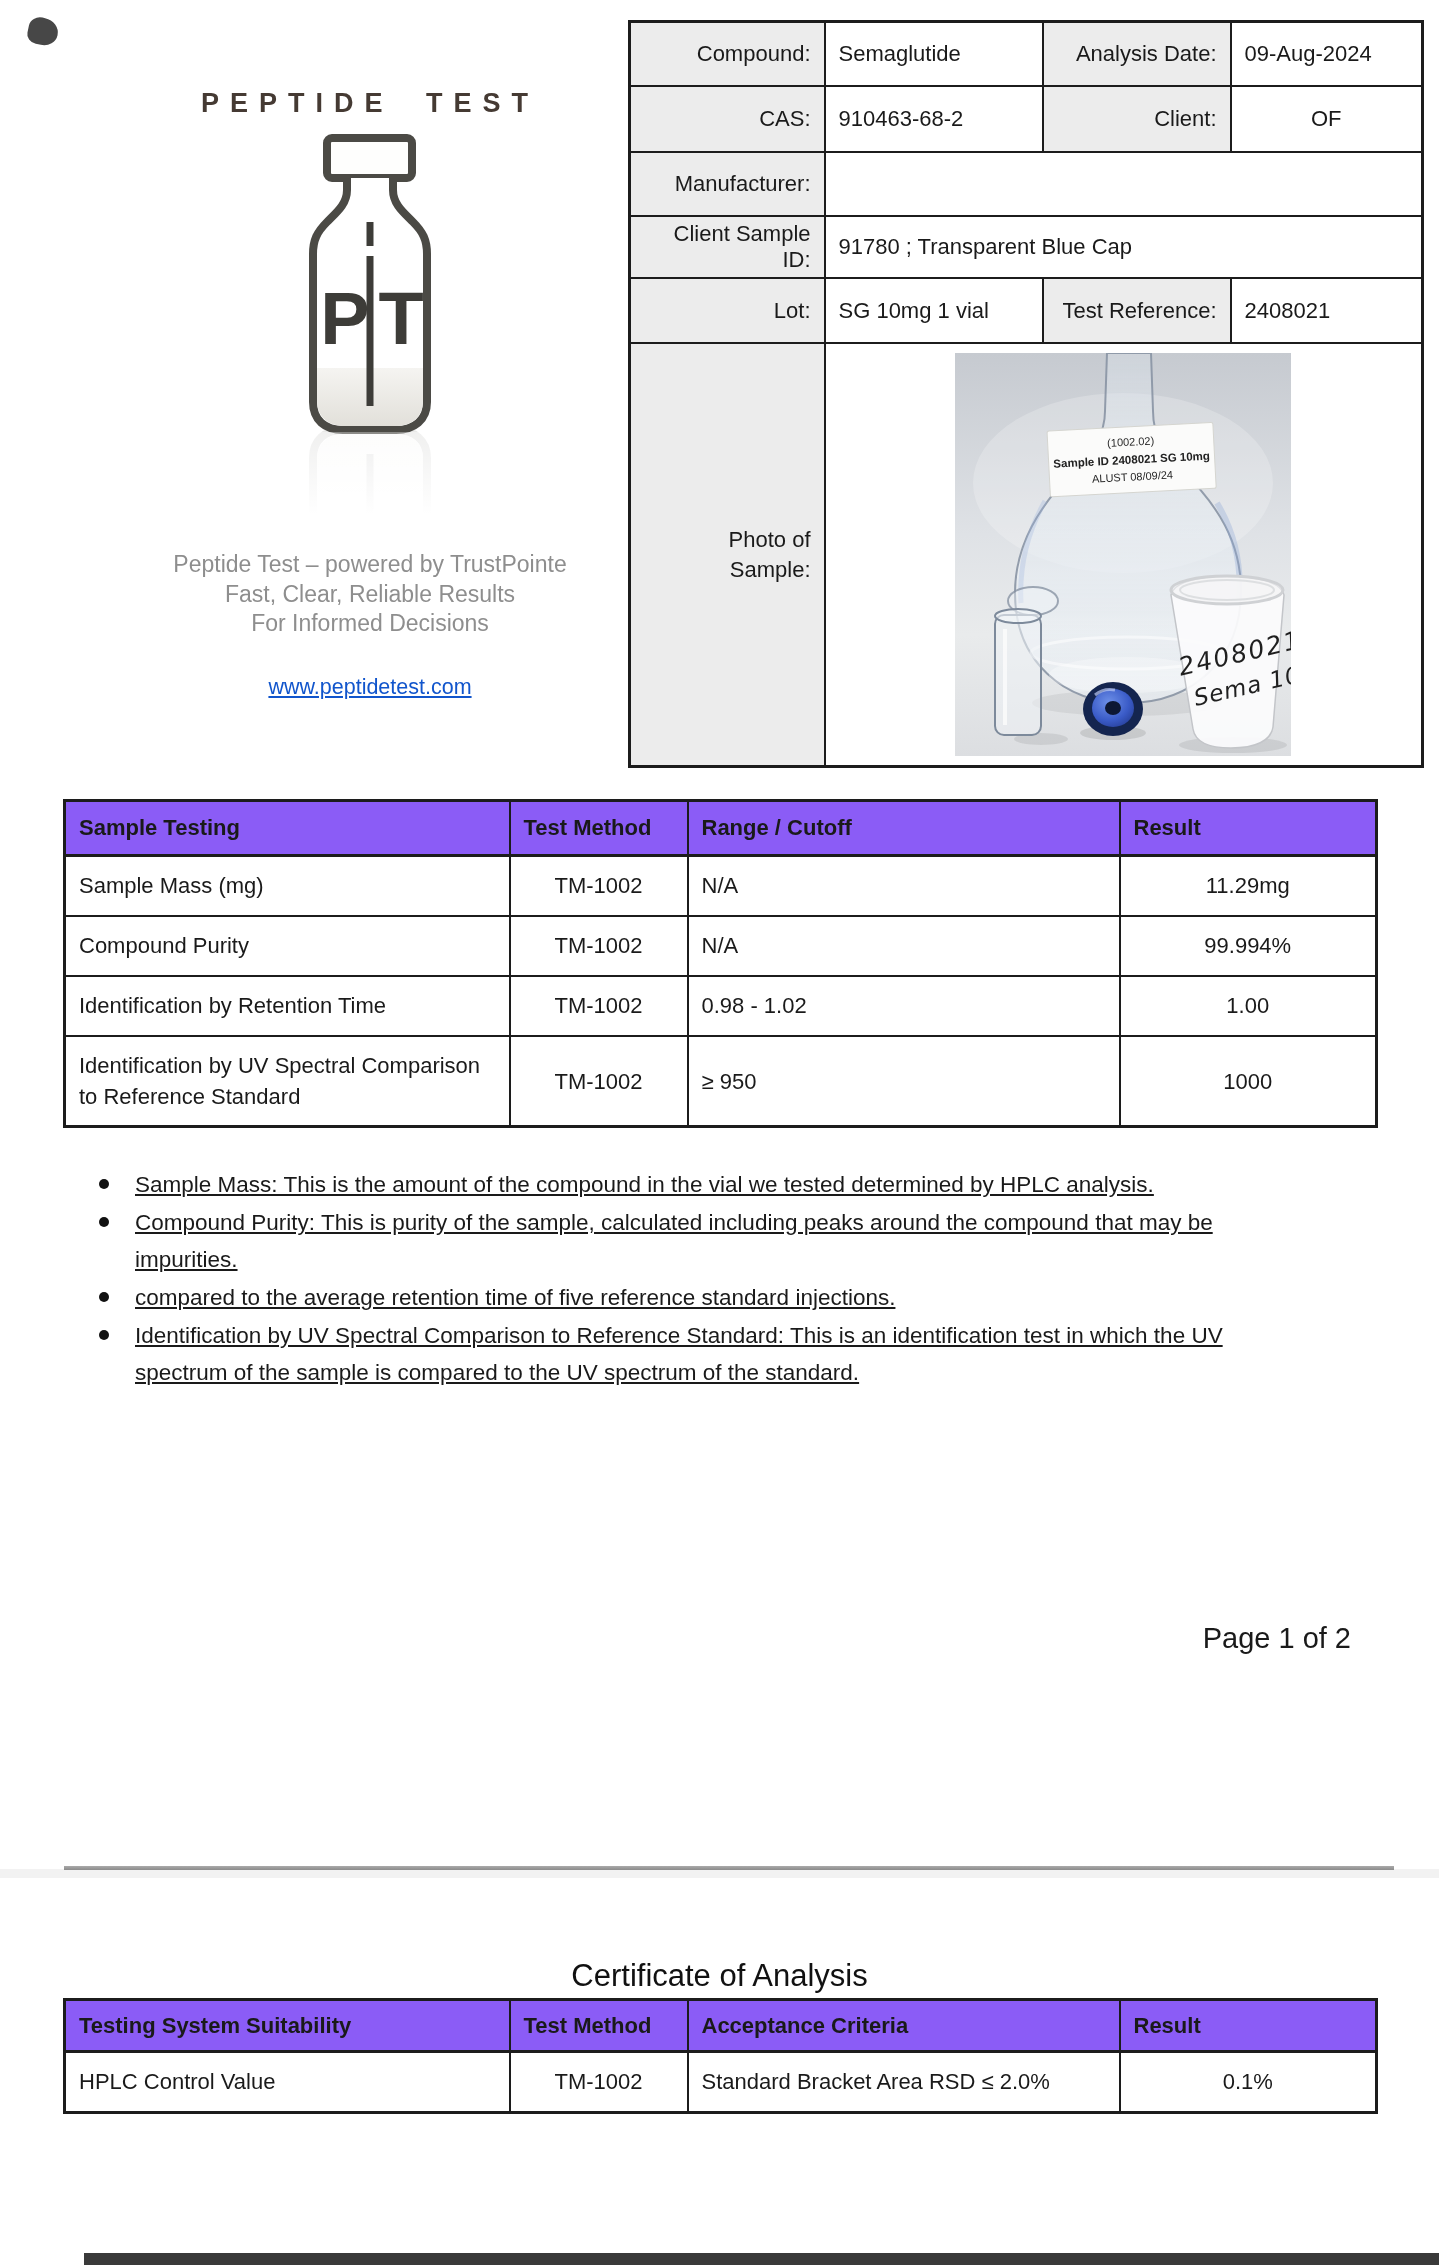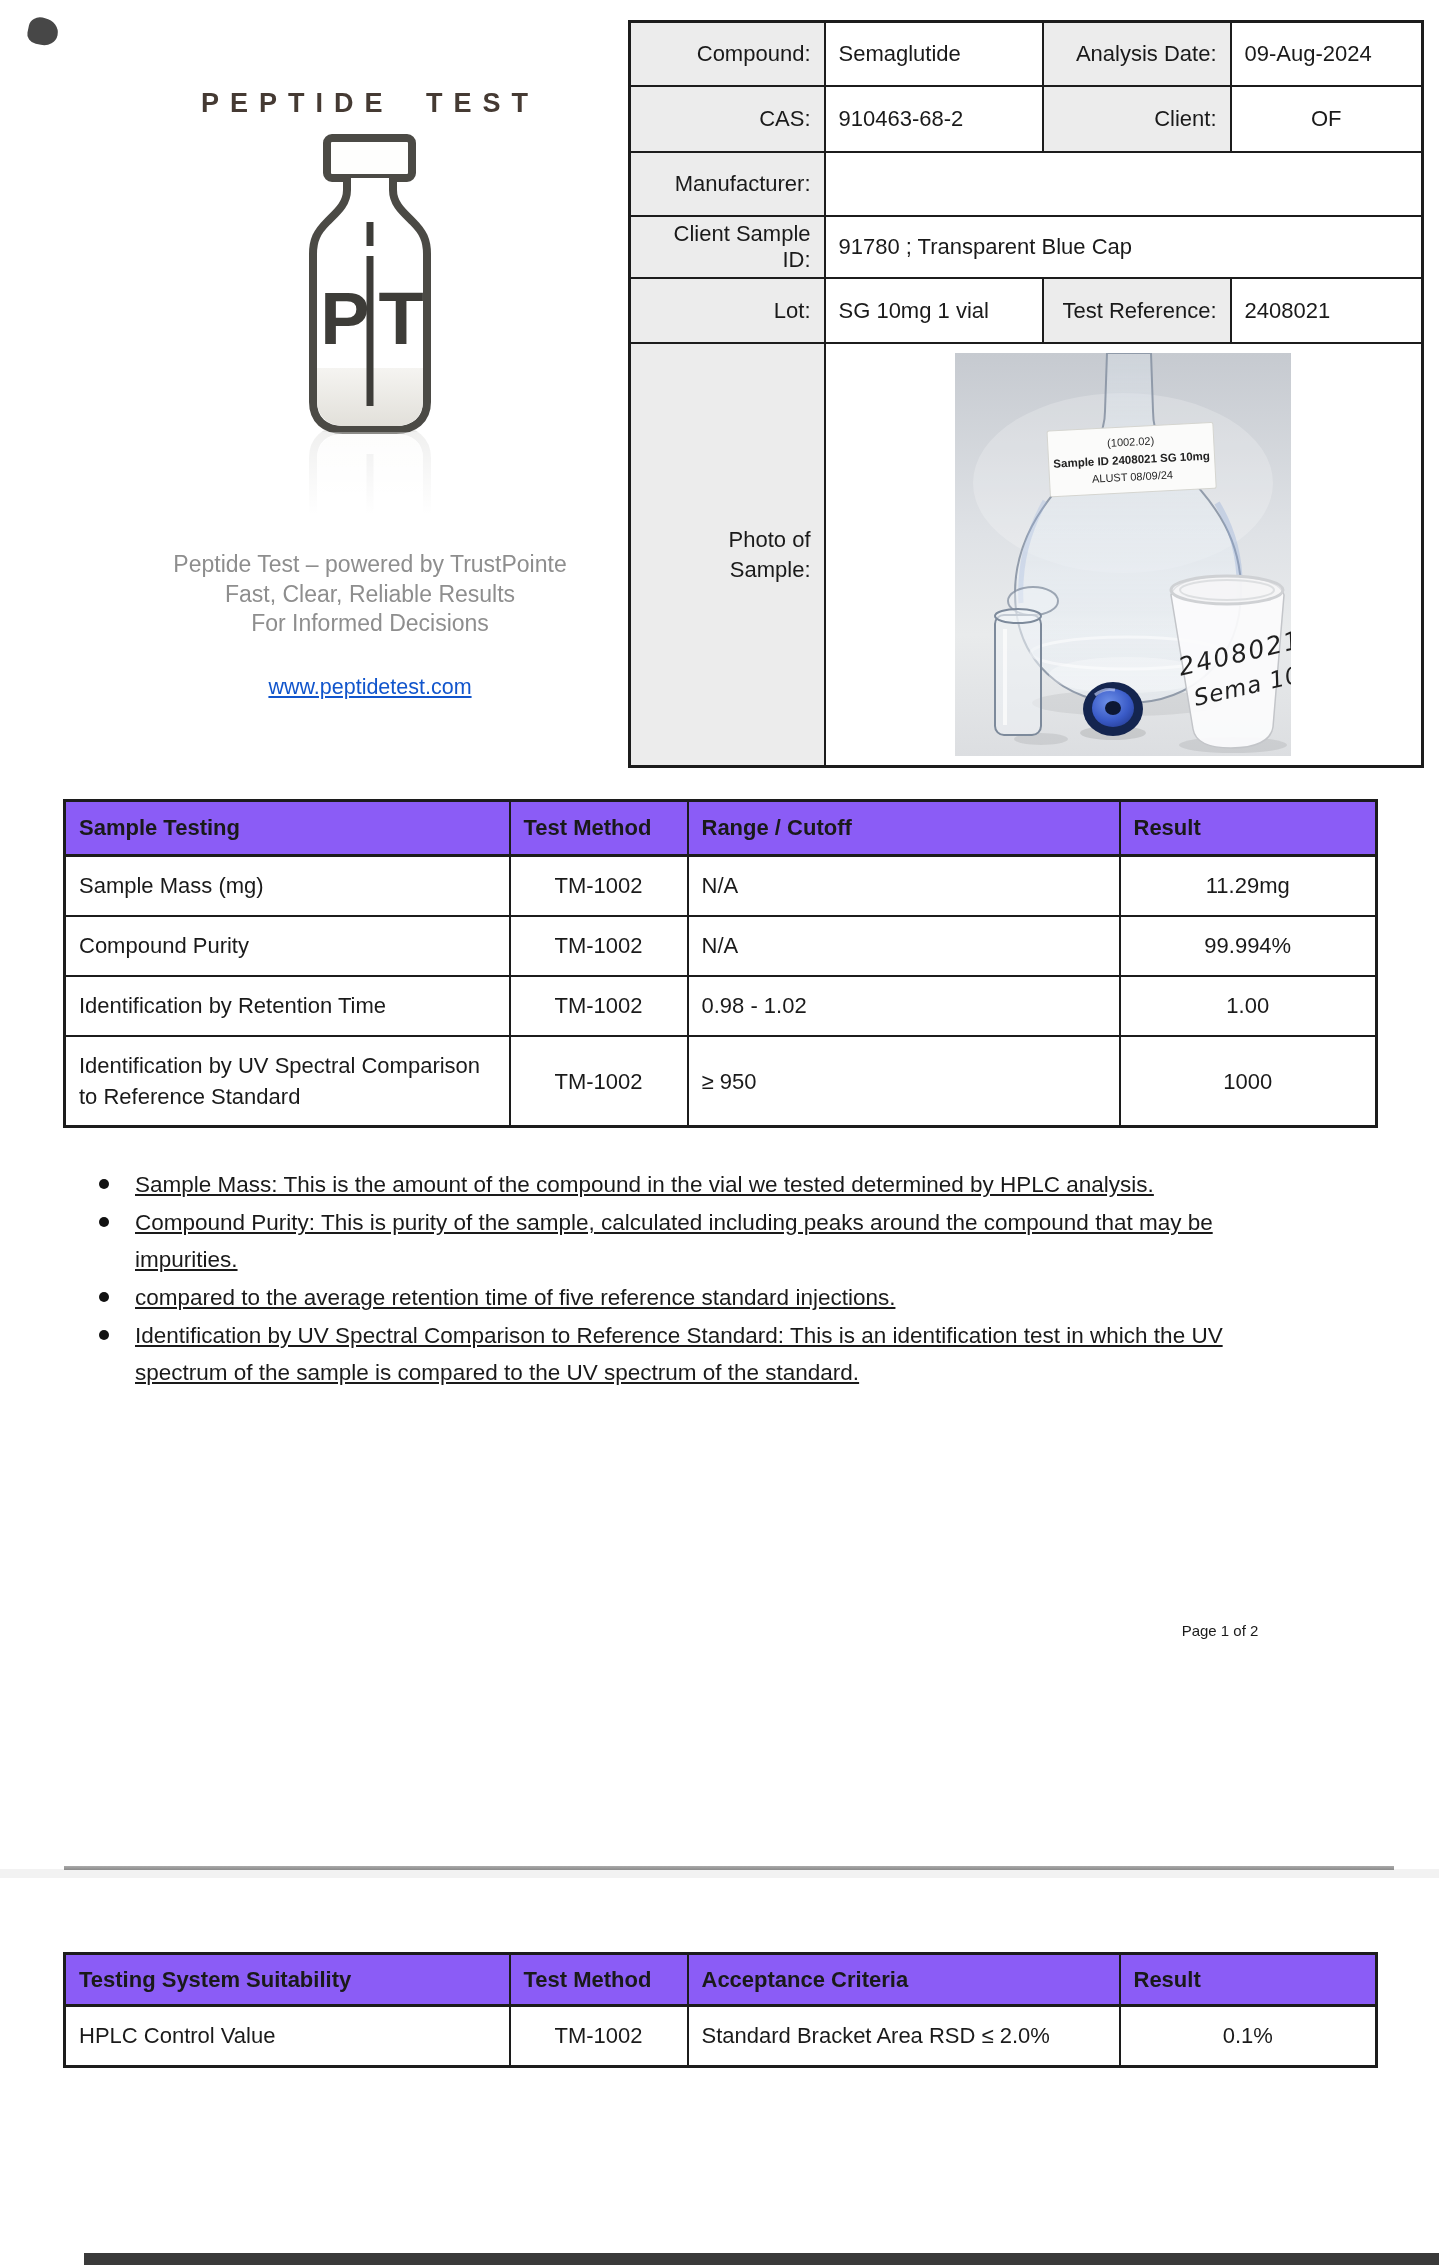--- a/index.html
+++ b/index.html
@@ -41,31 +41,31 @@
   .sample-table .hrow th{height:52px;font-size:22px;}
   .sr td{height:58px;} .sr-tall td{height:88px;line-height:31px;}
 
   
   .notes{position:absolute;left:88px;top:1166px;width:1295px;}
   .note{position:relative;padding-left:47px;font-size:22.5px;line-height:37px;margin:0 0 1px 0;text-decoration:underline;}
   .note::before{content:"";position:absolute;left:11px;top:13px;width:10px;height:10px;
     border-radius:50%;background:#111;}
   .note span{display:block;}
 
-  .page-num{position:absolute;left:1050px;top:1622px;width:340px;text-align:center;font-size:15px;}
+  .page-num{position:absolute;left:1011px;top:1622px;width:340px;text-align:right;font-size:29px;}
 
   
   .break-band{position:absolute;left:0;top:1869px;width:1439px;height:9px;background:#f2f2f2;}
   .break-line{position:absolute;left:64px;top:1866px;width:1330px;height:4px;
     background:linear-gradient(#aaaaaa,#8b8b8b);}
 
   .cert-title{position:absolute;left:0;top:1958px;width:1439px;text-align:center;
     font-size:31px;font-weight:normal;color:#111;}
 
-  .suit-table{position:absolute;left:63px;top:1952px;}
+  .suit-table{position:absolute;left:63px;top:1998px;}
   .suit-table .hrow th{height:49px;font-size:22px;}
   .qr td{height:58px;}
 
   .bottom-band{position:absolute;left:84px;top:2253px;width:1355px;height:12px;background:#3a3a3a;}
 </style>
 </head>
 <body>
 
 <div class="page">
 

